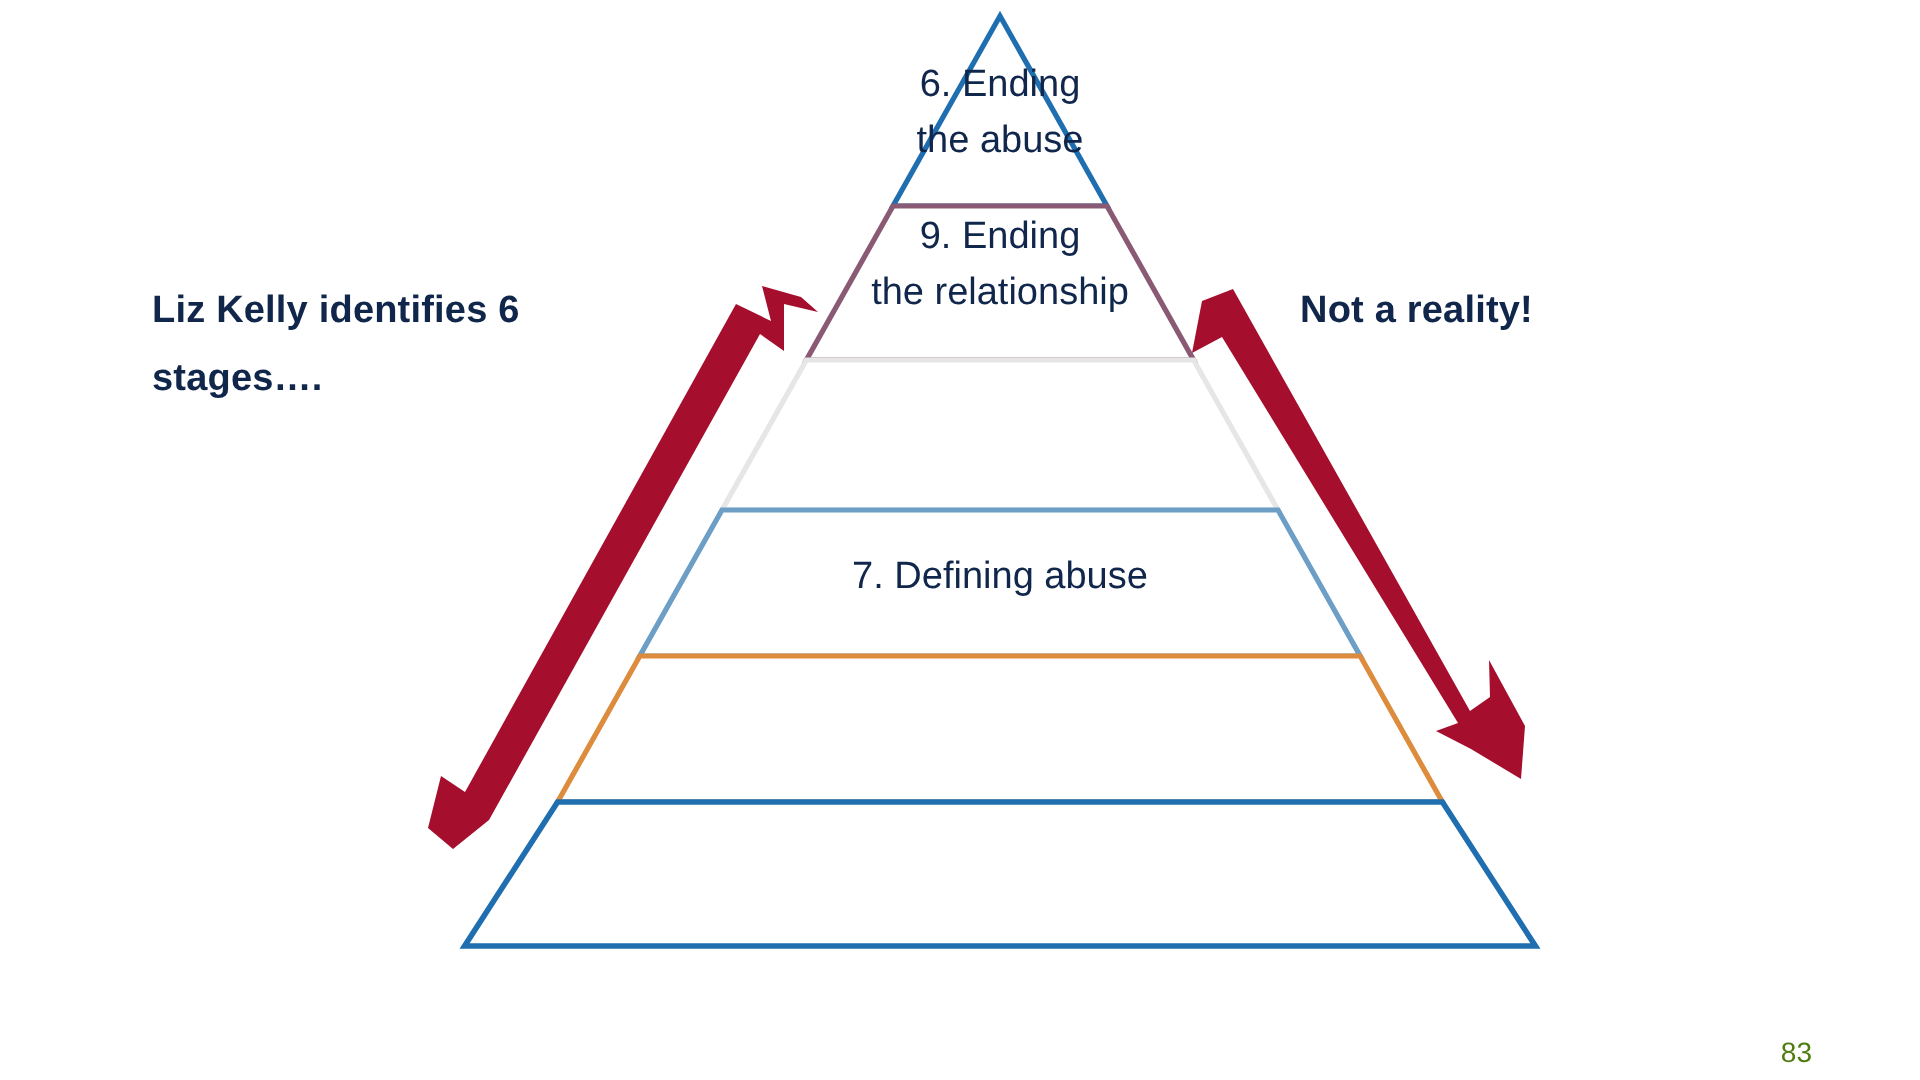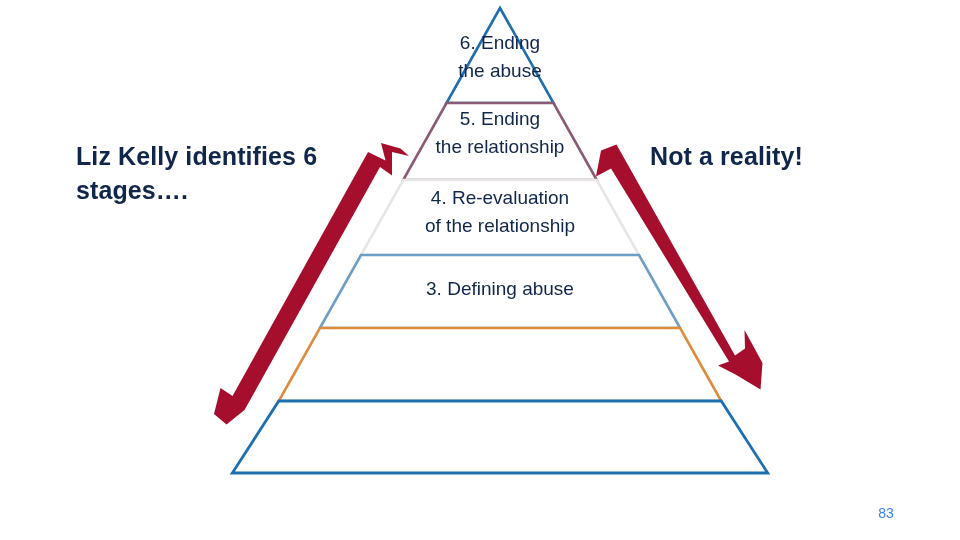--- a/index.html
+++ b/index.html
@@ -23,21 +23,21 @@
     position: absolute;
     left: 0;
     top: 0;
     width: 960px;
     height: 540px;
   }
   .side-note {
     position: absolute;
     color: #10264B;
     font-weight: bold;
-    font-size: 25px;
+    font-size: 19px;
     line-height: 34px;
     letter-spacing: 0.1px;
   }
   #note-left {
     left: 76px;
     top: 139px;
     width: 260px;
     text-align: left;
   }
   #note-right {
@@ -57,24 +57,24 @@
   }
   #tier-6-label { left: 390px; top: 29px;  width: 220px; }
   #tier-5-label { left: 390px; top: 105px; width: 220px; }
   #tier-4-label { left: 370px; top: 184px; width: 260px; }
   #tier-3-label { left: 330px; top: 275px; width: 340px; }
   #tier-2-label { left: 250px; top: 351px; width: 500px; }
   #tier-1-label { left: 230px; top: 424px; width: 540px; }
   #page-number {
     position: absolute;
     left: 866px;
-    top: 505px;
+    top: 518px;
     width: 40px;
-    text-align: center;
-    color: #3b82f6;
+    text-align: right;
+    color: #4d7c0f;
     font-size: 14px;
   }
 </style>
 </head>
 <body>
 
 <div id="slide">
 
   <svg id="pyramid-svg" viewBox="0 0 960 540">
 
@@ -95,27 +95,25 @@
     </g>
 
     <g>
       <polygon points="601.0,150.5 616.5,144.5 735.0,355.5 745.0,348.5 744.5,330.0 762.5,363.0 760.5,389.5 735.5,374.5 718.0,365.5 729.0,361.5 611.0,168.5 596.0,176.5" fill="#A50F2D"></polygon>
     </g>
   </svg>
 
   <div class="tier-label" id="tier-6-label">6. Ending
 the abuse</div>
 
-  <div class="tier-label" id="tier-5-label">5. Ending
+  <div class="tier-label" id="tier-5-label">9. Ending
 the relationship</div>
 
-  <div class="tier-label" id="tier-4-label">4. Re-evaluation
-of the relationship</div>
 
-  <div class="tier-label" id="tier-3-label">3. Defining abuse</div>
+  <div class="tier-label" id="tier-3-label">7. Defining abuse</div>
 
 
 
   <div class="side-note" id="note-left">Liz Kelly identifies 6 stages….</div>
 
   <div class="side-note" id="note-right">Not a reality!</div>
 
   <div id="page-number">83</div>
 
 </div>

